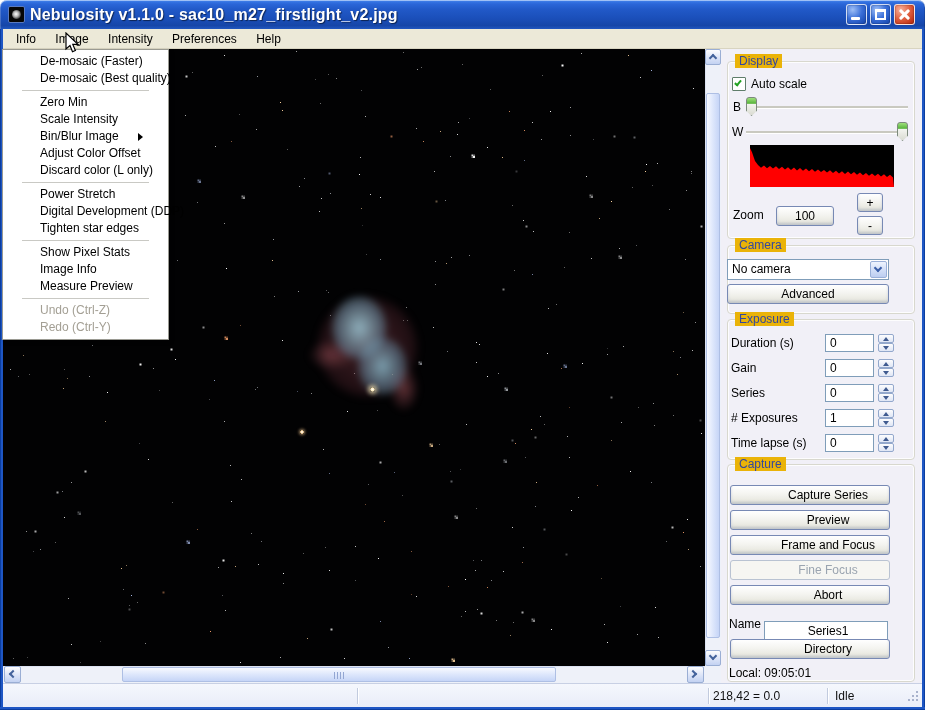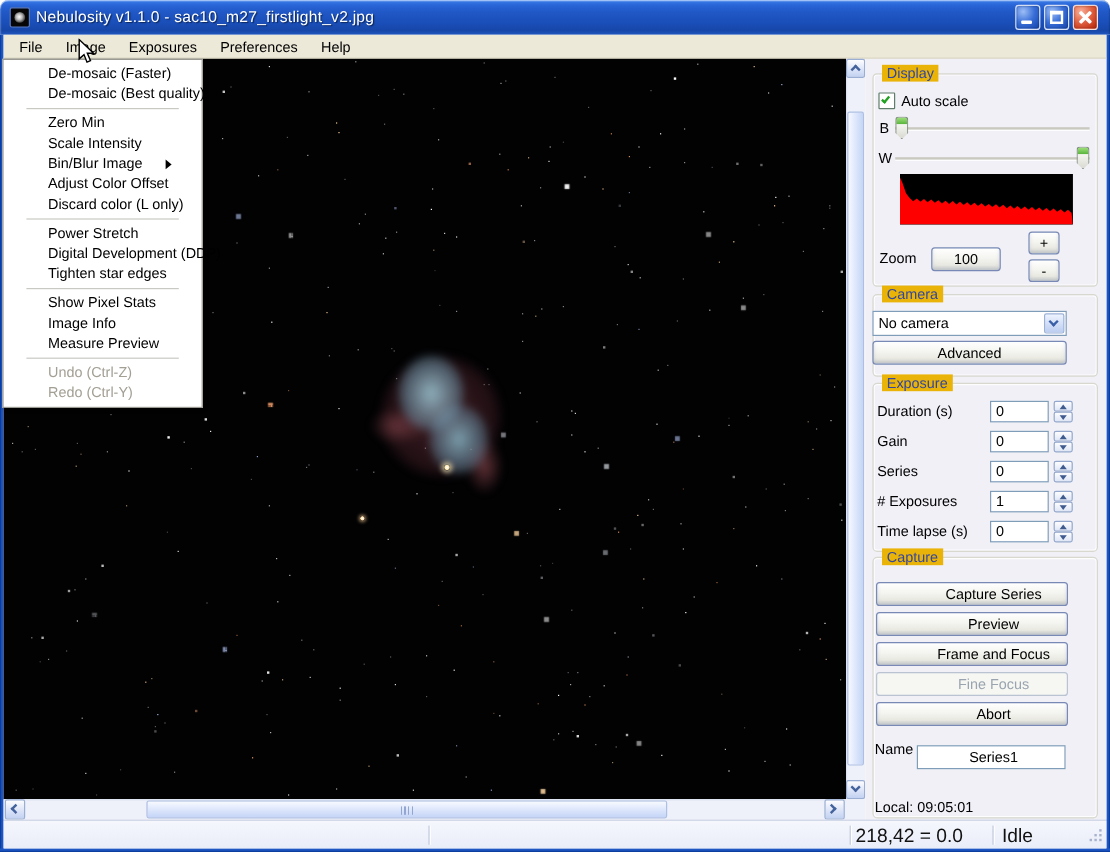--- a/index.html
+++ b/index.html
@@ -13,21 +13,21 @@
     background:linear-gradient(180deg,#5a96f2 0%,#3574e3 6%,#2a66d8 14%,#2159c8 32%,#1a4eb8 66%,#1646a8 88%,#2157c0 100%);
     box-shadow:inset 0 1px 0 rgba(255,255,255,.45),inset 1px 0 0 rgba(255,255,255,.2),inset -1px 0 0 rgba(0,0,0,.15);}
   .frame-left,.frame-right{position:absolute;top:29px;width:3px;height:681px;background:#1e56c4;}
   .frame-left{left:0;box-shadow:inset 1px 0 0 #0c3ea0;}
   .frame-right{left:922px;box-shadow:inset -1px 0 0 #0c3ea0;}
   .frame-bottom{position:absolute;left:0;top:707px;width:925px;height:3px;background:#1e56c4;box-shadow:inset 0 -1px 0 #0c3ea0;}
 
   .app-icon{position:absolute;left:8px;top:6px;width:17px;height:17px;background:#060606;border:1px solid #5a7ac0;border-radius:2px;}
   .app-icon::after{content:'';position:absolute;left:3px;top:3px;width:9px;height:9px;border-radius:50%;
     background:radial-gradient(circle at 45% 45%,#fff,#bbb 35%,#444 70%,transparent 85%);}
-  .title-text{position:absolute;left:30px;top:6px;color:#fff;font-weight:normal;font-size:13px;letter-spacing:.2px;
+  .title-text{position:absolute;left:30px;top:6px;color:#fff;font-weight:bold;font-size:16px;letter-spacing:.2px;
     text-shadow:1px 1px 1px rgba(0,0,0,.55);white-space:nowrap;}
 
   .winbtn{position:absolute;top:4px;width:21px;height:21px;border-radius:3px;border:1px solid rgba(255,255,255,.8);
     box-shadow:inset 0 0 0 1px rgba(0,0,0,.12);}
   .b-blue{background:radial-gradient(circle at 30% 25%,#9dbef6,#3a6fd8 48%,#1e50b8 82%,#16409a);}
   .b-red{background:radial-gradient(circle at 30% 25%,#f8b09a,#e06040 48%,#c03418 82%,#9c2810);}
   .g-min{position:absolute;left:4px;bottom:4px;width:9px;height:3px;background:#fff;border-radius:1px;}
   .g-max{position:absolute;left:4px;top:4px;width:11px;height:11px;border:2px solid #fff;border-top-width:3px;}
   .g-x1,.g-x2{position:absolute;left:3px;top:8px;width:13px;height:3px;background:#fff;border-radius:1px;}
   .g-x1{transform:rotate(45deg);} .g-x2{transform:rotate(-45deg);}
@@ -116,21 +116,21 @@
     background:linear-gradient(180deg,#fdfdfe,#dfe6f5);}
   .spin-btn.up{top:0;} .spin-btn.dn{top:9px;}
   .tri{position:absolute;left:4px;width:0;height:0;border-left:3px solid transparent;border-right:3px solid transparent;}
   .tri.up{top:2px;border-bottom:4px solid #3f5a8f;}
   .tri.dn{top:2px;border-top:4px solid #3f5a8f;}
 
   .cap-btn{left:2px;width:160px;height:20px;padding-left:36px;}
 
   
   .statusbar{position:absolute;left:3px;top:683px;width:919px;height:24px;
-    background:linear-gradient(180deg,#f5f7fd,#e9edf8);border-top:1px solid #c8d0e4;font-size:16px;color:#111;}
+    background:linear-gradient(180deg,#f5f7fd,#e9edf8);border-top:1px solid #c8d0e4;font-size:12px;color:#111;}
   .status-div{position:absolute;top:4px;width:1px;height:16px;background:#c2cbde;box-shadow:1px 0 0 #fff;}
   .status-text{position:absolute;top:5px;}
   .resize-grip{position:absolute;right:4px;bottom:4px;width:12px;height:12px;}
   .resize-grip::after{content:'';position:absolute;right:0;top:0;width:2px;height:2px;background:#a8b2cc;
     box-shadow:-4px 4px 0 #a8b2cc,0 4px 0 #a8b2cc,-8px 8px 0 #a8b2cc,-4px 8px 0 #a8b2cc,0 8px 0 #a8b2cc;}
 
   
   .menu-popup{position:absolute;left:2px;top:49px;width:167px;background:#fff;border:1px solid #9a9a92;
     box-shadow:2px 2px 3px rgba(0,0,0,.35);padding:3px 18px;z-index:50;font-size:12px;color:#000;}
   .m-item{position:relative;height:17px;line-height:17px;padding-left:19px;white-space:nowrap;}
@@ -158,23 +158,23 @@
     <div class="winbtn b-red" style="left:894px">
         <span class="g-x1"></span>
         <span class="g-x2"></span>
       </div>
   </div>
   <div class="frame-left"></div>
   <div class="frame-right"></div>
   <div class="frame-bottom"></div>
 
   <div class="menubar">
-    <span class="mb-item">File</span>
+    <span class="mb-item">Info</span>
     <span class="mb-item">Image</span>
-    <span class="mb-item">Exposures</span>
+    <span class="mb-item">Intensity</span>
     <span class="mb-item">Preferences</span>
     <span class="mb-item">Help</span>
   </div>
 
   <div class="canvas">
     <div class="starfield" style="box-shadow: rgba(255, 255, 255, 0.83) 341px 609px 0px 0px, rgba(186, 205, 255, 0.68) 184px 492px 1px 1.5px, rgba(215, 220, 228, 0.65) 520px 498px 0px 0px, rgba(255, 255, 255, 0.55) 23px 482px 0px 0px, rgba(186, 205, 255, 0.52) 326px 424px 0px 0px, rgba(186, 205, 255, 0.57) 195px 131px 1px 1.5px, rgba(255, 166, 112, 0.43) 160px 543px 0px 0.5px, rgba(186, 205, 255, 0.74) 406px 609px 0px 0px, rgba(255, 255, 255, 0.82) 88px 7px 0px 0px, rgba(255, 255, 255, 0.75) 637px 28px 0px 0px, rgba(255, 166, 112, 0.53) 408px 502px 0px 0px, rgba(215, 220, 228, 0.51) 258px 492px 0px 0px, rgba(255, 214, 160, 0.61) 102px 372px 0px 0px, rgba(255, 255, 255, 0.36) 322px 498px 0px 0px, rgba(255, 255, 255, 0.43) 670px 366px 0px 0px, rgba(255, 214, 160, 0.78) 533px 433px 0px 0px, rgba(255, 255, 255, 0.84) 145px 410px 0px 0px, rgba(255, 255, 255, 0.29) 312px 30px 0px 0px, rgba(255, 255, 255, 0.38) 459px 15px 0px 0px, rgba(255, 255, 255, 0.26) 97px 592px 0px 0px, rgba(255, 255, 255, 0.61) 604px 305px 0px 0px, rgba(255, 255, 255, 0.91) 172px 310px 0px 0px, rgba(255, 255, 255, 0.7) 669px 478px 0px 0.5px, rgba(215, 220, 228, 0.42) 448px 432px 0px 0.5px, rgba(255, 255, 255, 0.76) 318px 149px 0px 0px, rgba(255, 255, 255, 0.67) 362px 67px 0px 0px, rgba(255, 255, 255, 0.69) 222px 561px 0px 0px, rgba(215, 220, 228, 0.24) 49px 111px 0px 0px, rgba(186, 205, 255, 0.64) 377px 572px 0px 0px, rgba(255, 255, 255, 0.38) 134px 553px 0px 0px, rgba(255, 255, 255, 0.44) 107px 198px 0px 0px, rgba(186, 205, 255, 0.6) 137px 76px 0px 0px, rgba(255, 255, 255, 0.83) 27px 144px 0px 0.5px, rgba(215, 220, 228, 0.55) 648px 433px 0px 0px, rgba(215, 220, 228, 0.7) 295px 242px 0px 0px, rgba(255, 214, 160, 0.47) 64px 329px 0px 0px, rgba(255, 255, 255, 0.49) 351px 324px 0px 0px, rgba(255, 255, 255, 0.86) 168px 300px 0px 0.5px, rgba(255, 255, 255, 0.53) 432px 235px 0px 0px, rgba(255, 255, 255, 0.98) 223px 219px 0px 0px, rgba(255, 255, 255, 0.62) 296px 137px 0px 0px, rgba(255, 255, 255, 0.86) 377px 148px 0px 0px, rgba(186, 205, 255, 0.62) 529px 225px 0px 0px, rgba(255, 255, 255, 0.39) 541px 375px 0px 0px, rgba(255, 255, 255, 0.61) 54px 443px 0px 0.5px, rgba(255, 255, 255, 0.56) 239px 147px 1px 1.5px, rgba(215, 220, 228, 0.33) 590px 90px 0px 0px, rgba(255, 255, 255, 0.41) 317px 54px 0px 0px, rgba(255, 255, 255, 0.68) 575px 448px 0px 0px, rgba(215, 220, 228, 0.51) 112px 87px 0px 0px, rgba(255, 255, 255, 0.69) 155px 173px 0px 0.5px, rgba(255, 255, 255, 0.39) 688px 124px 0px 0px, rgba(215, 220, 228, 0.39) 219px 546px 0px 0px, rgba(255, 255, 255, 0.66) 32px 482px 0px 0.5px, rgba(255, 255, 255, 0.43) 511px 221px 0px 0px, rgba(255, 255, 255, 0.39) 8px 175px 0px 0px, rgba(255, 255, 255, 0.47) 682px 210px 0px 0px, rgba(255, 255, 255, 0.91) 548px 580px 0px 0px, rgba(255, 214, 160, 0.61) 59px 32px 0px 0px, rgba(186, 205, 255, 0.46) 391px 423px 0px 0px, rgba(215, 220, 228, 0.56) 677px 308px 0px 0px, rgba(255, 255, 255, 0.38) 59px 218px 0px 0px, rgba(255, 255, 255, 0.84) 326px 521px 0px 0px, rgba(255, 255, 255, 0.41) 418px 18px 0px 0px, rgba(215, 220, 228, 0.62) 377px 210px 0px 0px, rgba(255, 255, 255, 0.88) 279px 291px 0px 0px, rgba(255, 255, 255, 0.73) 88px 201px 0px 0.5px, rgba(255, 166, 112, 0.37) 566px 358px 0px 0px, rgba(255, 255, 255, 0.62) 253px 80px 0px 0px, rgba(255, 255, 255, 0.84) 454px 85px 0px 0px, rgba(255, 166, 112, 0.43) 237px 276px 0px 0px, rgba(255, 255, 255, 0.94) 137px 315px 0px 0.5px, rgba(255, 166, 112, 0.91) 207px 582px 0px 0px, rgba(186, 205, 255, 0.84) 648px 21px 0px 0px, rgba(255, 255, 255, 0.69) 238px 430px 0px 0px, rgba(255, 255, 255, 0.52) 142px 594px 0px 0px, rgba(255, 255, 255, 0.42) 510px 573px 0px 0px, rgba(255, 214, 160, 0.83) 499px 108px 0px 0px, rgba(215, 220, 228, 0.47) 89px 296px 0px 0px, rgba(255, 255, 255, 0.37) 539px 26px 0px 0px, rgba(255, 255, 255, 0.63) 634px 585px 0px 0px, rgba(255, 255, 255, 0.65) 221px 372px 0px 0px, rgba(255, 214, 160, 0.43) 389px 325px 0px 0px, rgba(255, 255, 255, 0.37) 561px 218px 0px 0px, rgba(255, 166, 112, 0.83) 222px 288px 1px 1.5px, rgba(186, 205, 255, 0.74) 40px 262px 1px 1.5px, rgba(255, 255, 255, 0.77) 529px 73px 0px 0px, rgba(255, 166, 112, 0.56) 388px 87px 0px 0.5px, rgba(255, 255, 255, 0.4) 532px 388px 0px 0.5px, rgba(255, 255, 255, 0.35) 404px 271px 0px 0px, rgba(215, 220, 228, 0.49) 254px 338px 0px 0px, rgba(255, 255, 255, 0.31) 399px 446px 0px 0px, rgba(255, 255, 255, 0.38) 400px 271px 0px 0px, rgba(255, 255, 255, 0.62) 448px 208px 0px 0px, rgba(255, 255, 255, 0.67) 578px 4px 0px 0px, rgba(255, 255, 255, 0.41) 400px 3px 0px 0px, rgba(255, 214, 160, 0.73) 596px 169px 0px 0px, rgba(255, 255, 255, 0.54) 200px 278px 0px 0.5px, rgba(255, 255, 255, 0.96) 643px 115px 0px 0px, rgba(255, 255, 255, 0.6) 567px 58px 0px 0px, rgba(255, 255, 255, 0.56) 150px 319px 0px 0px, rgba(255, 255, 255, 0.52) 523px 177px 0px 0.5px, rgba(215, 220, 228, 0.44) 663px 492px 0px 0px, rgba(255, 255, 255, 0.55) 34px 53px 0px 0px, rgba(255, 166, 112, 0.82) 512px 394px 0px 0px, rgba(255, 166, 112, 0.76) 506px 62px 0px 0px, rgba(255, 255, 255, 0.7) 689px 301px 0px 0px, rgba(255, 255, 255, 0.29) 4px 239px 0px 0px, rgba(255, 255, 255, 0.69) 159px 206px 0px 0px, rgba(215, 220, 228, 0.37) 323px 241px 0px 0px, rgba(255, 255, 255, 0.78) 133px 136px 0px 0px, rgba(255, 255, 255, 0.75) 316px 162px 0px 0px, rgba(255, 255, 255, 0.66) 618px 373px 0px 0px, rgba(215, 220, 228, 0.69) 502px 339px 1px 1.5px, rgba(255, 166, 112, 0.62) 381px 472px 0px 0px, rgba(215, 220, 228, 0.33) 206px 350px 0px 0px, rgba(255, 255, 255, 0.71) 430px 278px 0px 0px, rgba(186, 205, 255, 0.69) 53px 202px 1px 1.5px, rgba(255, 255, 255, 0.9) 40px 196px 0px 0px, rgba(255, 166, 112, 0.52) 445px 537px 0px 0px, rgba(255, 255, 255, 0.44) 666px 160px 0px 0px, rgba(255, 255, 255, 0.58) 68px 433px 0px 0px, rgba(255, 255, 255, 0.78) 56px 140px 0px 0px, rgba(255, 255, 255, 0.41) 566px 183px 0px 0px, rgba(255, 255, 255, 0.95) 469px 106px 1px 1.5px, rgba(215, 220, 228, 0.61) 37px 500px 0px 0px, rgba(255, 255, 255, 0.42) 553px 255px 0px 0px, rgba(255, 255, 255, 0.48) 651px 376px 0px 0px, rgba(255, 255, 255, 0.51) 308px 344px 0px 0px, rgba(255, 255, 255, 0.55) 650px 354px 0px 0px, rgba(255, 255, 255, 0.38) 458px 567px 0px 0px, rgba(215, 220, 228, 0.24) 457px 420px 0px 0px, rgba(255, 255, 255, 0.88) 344px 362px 0px 0px, rgba(255, 166, 112, 0.63) 519px 513px 0px 0px, rgba(255, 214, 160, 0.83) 2px 44px 1px 1.5px, rgba(255, 255, 255, 0.71) 59px 234px 0px 0px, rgba(255, 255, 255, 0.68) 320px 400px 0px 0px, rgba(215, 220, 228, 0.43) 15px 327px 0px 0px, rgba(255, 255, 255, 0.53) 280px 534px 0px 0px, rgba(215, 220, 228, 0.63) 327px 144px 0px 0px, rgba(255, 255, 255, 0.28) 563px 505px 0px 0.5px, rgba(255, 255, 255, 0.91) 604px 593px 0px 0px, rgba(215, 220, 228, 0.38) 352px 531px 0px 0px, rgba(255, 255, 255, 0.68) 601px 575px 0px 0px, rgba(255, 255, 255, 0.65) 564px 387px 0px 0px, rgba(255, 255, 255, 0.95) 579px 314px 0px 0px, rgba(215, 220, 228, 0.48) 174px 211px 0px 0px, rgba(255, 255, 255, 0.7) 654px 114px 0px 0px, rgba(255, 255, 255, 0.98) 559px 16px 0px 0.5px, rgba(186, 205, 255, 0.57) 561px 316px 1px 1.5px, rgba(215, 220, 228, 0.49) 501px 411px 1px 1.5px, rgba(215, 220, 228, 0.37) 447px 422px 0px 0px, rgba(215, 220, 228, 0.22) 604px 299px 0px 0px, rgba(255, 255, 255, 0.59) 100px 39px 0px 0px, rgba(255, 255, 255, 0.56) 221px 174px 0px 0px, rgba(255, 255, 255, 0.68) 48px 15px 0px 0px, rgba(255, 255, 255, 0.55) 697px 517px 0px 0px, rgba(215, 220, 228, 0.25) 513px 122px 0px 0.5px, rgba(215, 220, 228, 0.38) 75px 463px 1px 1.5px, rgba(186, 205, 255, 0.52) 521px 111px 0px 0px, rgba(255, 255, 255, 0.83) 583px 127px 0px 0px, rgba(255, 255, 255, 0.65) 377px 413px 0px 0.5px, rgba(255, 255, 255, 0.52) 447px 107px 0px 0px, rgba(255, 255, 255, 0.43) 611px 87px 0px 0.5px, rgba(215, 220, 228, 0.29) 617px 557px 0px 0px, rgba(255, 214, 160, 0.88) 449px 610px 1px 1.5px, rgba(255, 255, 255, 0.81) 413px 547px 0px 0px, rgba(255, 255, 255, 0.8) 520px 171px 0px 0px, rgba(255, 214, 160, 0.93) 279px 61px 0px 0px, rgba(215, 220, 228, 0.31) 30px 502px 0px 0px, rgba(215, 220, 228, 0.4) 633px 196px 0px 0px, rgba(215, 220, 228, 0.54) 59px 442px 0px 0px, rgba(255, 255, 255, 0.37) 629px 138px 0px 0px, rgba(255, 255, 255, 0.77) 183px 27px 0px 0.5px, rgba(255, 255, 255, 0.42) 327px 266px 0px 0px, rgba(255, 214, 160, 0.55) 20px 306px 0px 0px, rgba(255, 255, 255, 0.64) 7px 320px 0px 0px, rgba(255, 255, 255, 0.61) 17px 186px 0px 0px, rgba(255, 214, 160, 0.73) 304px 589px 0px 0px, rgba(215, 220, 228, 0.37) 358px 41px 0px 0px, rgba(255, 214, 160, 0.39) 433px 152px 0px 0.5px, rgba(255, 255, 255, 0.36) 189px 23px 0px 0px, rgba(255, 255, 255, 0.85) 221px 6px 0px 0px, rgba(255, 255, 255, 0.49) 688px 122px 0px 0px, rgba(255, 166, 112, 0.76) 484px 538px 0px 0px, rgba(255, 255, 255, 0.66) 65px 549px 0px 0px, rgba(255, 255, 255, 0.71) 462px 562px 0px 0px, rgba(255, 255, 255, 0.85) 652px 558px 0px 0px, rgba(255, 255, 255, 0.76) 228px 452px 0px 0px, rgba(255, 255, 255, 0.73) 82px 422px 0px 0.5px, rgba(255, 214, 160, 0.72) 60px 339px 0px 0px, rgba(255, 255, 255, 0.54) 86px 327px 0px 0px, rgba(255, 255, 255, 0.84) 473px 293px 0px 0px, rgba(255, 255, 255, 0.83) 690px 39px 0px 0px, rgba(255, 214, 160, 0.87) 625px 6px 0px 0px, rgba(255, 255, 255, 0.32) 649px 136px 0px 0px, rgba(255, 255, 255, 0.52) 26px 48px 0px 0px, rgba(255, 166, 112, 0.56) 594px 436px 0px 0px, rgba(255, 255, 255, 0.48) 271px 247px 0px 0px, rgba(255, 255, 255, 0.8) 509px 478px 0px 0px, rgba(255, 255, 255, 0.26) 24px 608px 0px 0px, rgba(255, 255, 255, 0.52) 587px 146px 1px 1.5px, rgba(255, 255, 255, 0.53) 529px 570px 1px 1.5px, rgba(215, 220, 228, 0.39) 470px 511px 0px 0px, rgba(255, 255, 255, 0.78) 117px 103px 0px 0px, rgba(255, 255, 255, 0.48) 403px 258px 0px 0px, rgba(255, 214, 160, 0.87) 269px 211px 0px 0px, rgba(255, 255, 255, 0.84) 478px 564px 0px 0.5px, rgba(255, 255, 255, 0.63) 413px 79px 0px 0px, rgba(255, 255, 255, 0.74) 530px 182px 0px 0px, rgba(255, 255, 255, 0.53) 683px 141px 0px 0px, rgba(255, 255, 255, 0.47) 248px 484px 0px 0px, rgba(255, 255, 255, 0.34) 325px 25px 0px 0px, rgba(255, 214, 160, 0.63) 674px 325px 0px 0px, rgba(255, 255, 255, 0.29) 126px 560px 0px 0.5px, rgba(255, 166, 112, 0.53) 228px 92px 0px 0px, rgba(255, 255, 255, 0.6) 293px 2px 0px 0px, rgba(255, 255, 255, 0.46) 493px 571px 0px 0px, rgba(255, 214, 160, 0.63) 100px 225px 0px 0px, rgba(255, 255, 255, 0.64) 66px 76px 0px 0px, rgba(255, 255, 255, 0.66) 698px 177px 0px 0.5px, rgba(255, 166, 112, 0.64) 558px 319px 0px 0px, rgba(255, 166, 112, 0.53) 194px 480px 0px 0px, rgba(255, 255, 255, 0.76) 500px 522px 0px 0px, rgba(215, 220, 228, 0.3) 136px 394px 0px 0px, rgba(255, 255, 255, 0.3) 374px 361px 0px 0px, rgba(255, 255, 255, 0.58) 538px 90px 0px 0px, rgba(255, 255, 255, 0.74) 255px 515px 0px 0px, rgba(255, 255, 255, 0.72) 212px 97px 0px 0px, rgba(255, 255, 255, 0.94) 137px 25px 0px 0px, rgba(186, 205, 255, 0.37) 294px 342px 0px 0px, rgba(255, 255, 255, 0.73) 139px 151px 0px 0px, rgba(215, 220, 228, 0.46) 120px 540px 0px 0px, rgba(255, 255, 255, 0.34) 26px 325px 0px 0px, rgba(255, 214, 160, 0.86) 118px 519px 0px 0px, rgba(255, 255, 255, 0.63) 182px 66px 0px 0px, rgba(255, 255, 255, 0.75) 56px 136px 0px 0px, rgba(255, 214, 160, 0.53) 608px 391px 0px 0px, rgba(255, 255, 255, 0.27) 14px 32px 0px 0px, rgba(255, 255, 255, 0.29) 697px 371px 0px 0.5px, rgba(215, 220, 228, 0.21) 359px 176px 0px 0px, rgba(255, 255, 255, 0.6) 414px 20px 0px 0px, rgba(255, 214, 160, 0.75) 232px 517px 0px 0px, rgba(255, 255, 255, 0.26) 363px 205px 0px 0px, rgba(255, 214, 160, 0.57) 507px 586px 0px 0px, rgba(255, 214, 160, 0.97) 642px 122px 0px 0px, rgba(255, 255, 255, 0.69) 566px 408px 0px 0px, rgba(255, 255, 255, 0.73) 463px 375px 0px 0px, rgba(255, 255, 255, 0.44) 608px 348px 0px 0.5px, rgba(255, 255, 255, 0.84) 61px 468px 0px 0px, rgba(255, 255, 255, 0.68) 431px 122px 0px 0px, rgba(255, 255, 255, 0.82) 237px 613px 0px 0px, rgba(255, 255, 255, 0.35) 126px 556px 0px 0px, rgba(255, 255, 255, 0.33) 61px 320px 0px 0px, rgba(255, 255, 255, 0.27) 86px 275px 0px 0px, rgba(255, 255, 255, 0.87) 484px 98px 0px 0px, rgba(255, 255, 255, 0.73) 588px 209px 0px 0px, rgba(215, 220, 228, 0.54) 478px 511px 0px 0px, rgba(255, 255, 255, 0.72) 545px 259px 0px 0px, rgba(186, 205, 255, 0.75) 211px 331px 0px 0px, rgba(215, 220, 228, 0.38) 541px 480px 0px 0.5px, rgba(215, 220, 228, 0.66) 254px 27px 0px 0px, rgba(255, 255, 255, 0.66) 455px 73px 0px 0px, rgba(255, 255, 255, 0.88) 544px 304px 0px 0px, rgba(255, 255, 255, 0.4) 473px 459px 0px 0px, rgba(255, 255, 255, 0.62) 215px 518px 0px 0px, rgba(255, 255, 255, 0.94) 375px 509px 0px 0px, rgba(255, 255, 255, 0.27) 14px 121px 0px 0px, rgba(215, 220, 228, 0.43) 631px 88px 0px 0.5px, rgba(255, 255, 255, 0.6) 47px 135px 0px 0px, rgba(255, 166, 112, 0.77) 420px 92px 0px 0px, rgba(215, 220, 228, 0.39) 522px 408px 0px 0px, rgba(255, 255, 255, 0.35) 487px 40px 0px 0px, rgba(255, 255, 255, 0.34) 284px 100px 0px 0px, rgba(255, 214, 160, 0.69) 443px 214px 0px 0px, rgba(215, 220, 228, 0.5) 194px 153px 0px 0px, rgba(255, 255, 255, 0.64) 620px 297px 0px 0px, rgba(255, 255, 255, 0.98) 462px 530px 0px 0px, rgba(255, 255, 255, 0.71) 655px 588px 0px 0px, rgba(255, 255, 255, 0.66) 616px 199px 0px 0px, rgba(255, 255, 255, 0.57) 474px 560px 0px 0px, rgba(255, 255, 255, 0.9) 484px 327px 0px 0px, rgba(255, 255, 255, 0.7) 227px 416px 0px 0px, rgba(255, 255, 255, 0.36) 52px 493px 0px 0px, rgba(215, 220, 228, 0.59) 488px 531px 0px 0px, rgba(255, 255, 255, 0.78) 68px 595px 0px 0px, rgba(186, 205, 255, 0.88) 128px 546px 0px 0px, rgba(255, 255, 255, 0.53) 567px 86px 0px 0px, rgba(215, 220, 228, 0.36) 77px 285px 0px 0.5px, rgba(255, 255, 255, 0.54) 452px 467px 1px 1.5px, rgba(255, 166, 112, 0.87) 680px 483px 0px 0px, rgba(215, 220, 228, 0.42) 365px 435px 0px 0px, rgba(255, 214, 160, 0.77) 437px 82px 0px 0px, rgba(255, 255, 255, 0.37) 169px 453px 0px 0px, rgba(215, 220, 228, 0.37) 509px 391px 0px 0.5px, rgba(255, 255, 255, 0.69) 357px 108px 0px 0px, rgba(255, 255, 255, 0.74) 473px 313px 0px 0px, rgba(255, 214, 160, 0.35) 152px 107px 0px 0.5px, rgba(255, 214, 160, 0.69) 685px 500px 0px 0px, rgba(215, 220, 228, 0.55) 416px 313px 1px 1.5px, rgba(255, 255, 255, 0.74) 352px 497px 0px 0px, rgba(255, 214, 160, 0.54) 123px 516px 0px 0px, rgba(255, 255, 255, 0.55) 495px 324px 0px 0px, rgba(255, 255, 255, 0.51) 466px 206px 0px 0px, rgba(255, 255, 255, 0.4) 509px 156px 0px 0px, rgba(255, 255, 255, 0.48) 500px 240px 0px 0.5px, rgba(215, 220, 228, 0.31) 466px 69px 0px 0px, rgba(255, 255, 255, 0.4) 325px 243px 0px 0px, rgba(215, 220, 228, 0.51) 444px 302px 0px 0px, rgba(255, 255, 255, 0.49) 333px 29px 0px 0px, rgba(255, 214, 160, 0.41) 680px 263px 0px 0px, rgba(255, 214, 160, 0.53) 670px 302px 0px 0px, rgba(186, 205, 255, 0.44) 11px 127px 0px 0.5px, rgba(255, 255, 255, 0.38) 45px 37px 0px 0px, rgba(255, 255, 255, 0.74) 328px 580px 0px 0.5px, rgba(255, 166, 112, 0.43) 362px 455px 0px 0px, rgba(255, 255, 255, 0.55) 432px 212px 0px 0px, rgba(255, 214, 160, 0.37) 598px 529px 0px 0px, rgba(255, 255, 255, 0.66) 519px 563px 0px 0.5px, rgba(255, 255, 255, 0.36) 55px 210px 0px 0px, rgba(255, 214, 160, 0.91) 528px 380px 0px 0px, rgba(255, 255, 255, 0.36) 436px 395px 0px 0px, rgba(255, 255, 255, 0.35) 635px 358px 0px 0px, rgba(255, 255, 255, 0.89) 220px 511px 0px 0.5px, rgba(255, 255, 255, 0.77) 84px 130px 0px 0px, rgba(215, 220, 228, 0.49) 252px 340px 0px 0px, rgba(255, 255, 255, 0.65) 277px 608px 0px 0px, rgba(255, 255, 255, 0.34) 300px 504px 0px 0px, rgba(255, 255, 255, 0.65) 472px 521px 0px 0px, rgba(255, 255, 255, 0.92) 627px 422px 0px 0px, rgba(255, 255, 255, 0.37) 10px 609px 0px 0px, rgba(255, 214, 160, 0.99) 608px 152px 0px 0px, rgba(255, 255, 255, 0.8) 367px 145px 0px 0px, rgba(255, 255, 255, 0.98) 356px 125px 0px 0px, rgba(255, 255, 255, 0.72) 22px 40px 0px 0px, rgba(255, 255, 255, 0.93) 547px 62px 0px 0px, rgba(255, 255, 255, 0.53) 692px 273px 0px 0px, rgba(255, 255, 255, 0.94) 104px 343px 0px 0px, rgba(215, 220, 228, 0.59) 442px 151px 0px 0px, rgba(215, 220, 228, 0.66) 385px 598px 0px 0px, rgba(255, 255, 255, 0.92) 280px 524px 0px 0px, rgba(255, 255, 255, 0.71) 537px 367px 0px 0px, rgba(255, 255, 255, 0.85) 698px 384px 0px 0px, rgba(186, 205, 255, 0.41) 326px 124px 0px 0.5px, rgba(255, 255, 255, 0.28) 156px 341px 0px 0px, rgba(255, 255, 255, 0.85) 684px 470px 0px 0px, rgba(215, 220, 228, 0.62) 301px 129px 0px 0px, rgba(255, 214, 160, 0.94) 277px 53px 0px 0px, rgba(215, 220, 228, 0.56) 532px 457px 0px 0px, rgba(255, 166, 112, 0.39) 408px 545px 0px 0px, rgba(255, 255, 255, 0.83) 476px 295px 0px 0px, rgba(255, 255, 255, 0.28) 77px 613px 0px 0px, rgba(255, 255, 255, 0.32) 236px 65px 0px 0px, rgba(255, 214, 160, 0.78) 427px 395px 1px 1.5px, rgba(255, 166, 112, 0.82) 521px 81px 0px 0px, rgba(255, 255, 255, 0.55) 616px 207px 1px 1.5px, rgba(215, 220, 228, 0.68) 270px 190px 0px 0px, rgba(215, 220, 228, 0.57) 141px 231px 0px 0px, rgba(255, 255, 255, 0.96) 568px 461px 0px 0px, rgba(255, 214, 160, 0.59) 358px 159px 0px 0px;"></div>
     <div class="nebula"></div>
     <div class="bright-star" style="left:367px;top:338px;width:5px;height:5px;background:radial-gradient(circle,#fff,#ffe9b0 50%,transparent 75%);box-shadow:0 0 4px 2px rgba(255,235,180,.7);"></div>
     <div class="bright-star" style="left:297px;top:381px;width:4px;height:4px;background:radial-gradient(circle,#fff,#ffd9a0 55%,transparent 78%);box-shadow:0 0 3px 1px rgba(255,210,150,.6);"></div>
   </div>
@@ -316,20 +316,21 @@
       <span class="group-label">Capture</span>
       <div class="btn cap-btn" style="top:20px;">Capture Series</div>
       <div class="btn cap-btn" style="top:45px;">Preview</div>
       <div class="btn cap-btn" style="top:70px;">Frame and Focus</div>
       <div class="btn cap-btn disabled" style="top:95px;">Fine Focus</div>
       <div class="btn cap-btn" style="top:120px;">Abort</div>
 
       <span class="label12" style="left:1px;top:152px;">Name</span>
       <div class="textbox" style="left:36px;top:156px;width:124px;height:20px;line-height:17px;text-align:center;">Series1</div>
 
+      <div class="btn cap-btn" style="top:174px;">Directory</div>
       <span class="label12" style="left:1px;top:201px;">Local: 09:05:01</span>
     </div>
   </div>
 
   <div class="statusbar">
     <div class="status-div" style="left:354px;"></div>
     <div class="status-div" style="left:705px;"></div>
     <div class="status-div" style="left:824px;"></div>
     <span class="status-text" style="left:710px;">218,42 = 0.0</span>
     <span class="status-text" style="left:832px;">Idle</span>

